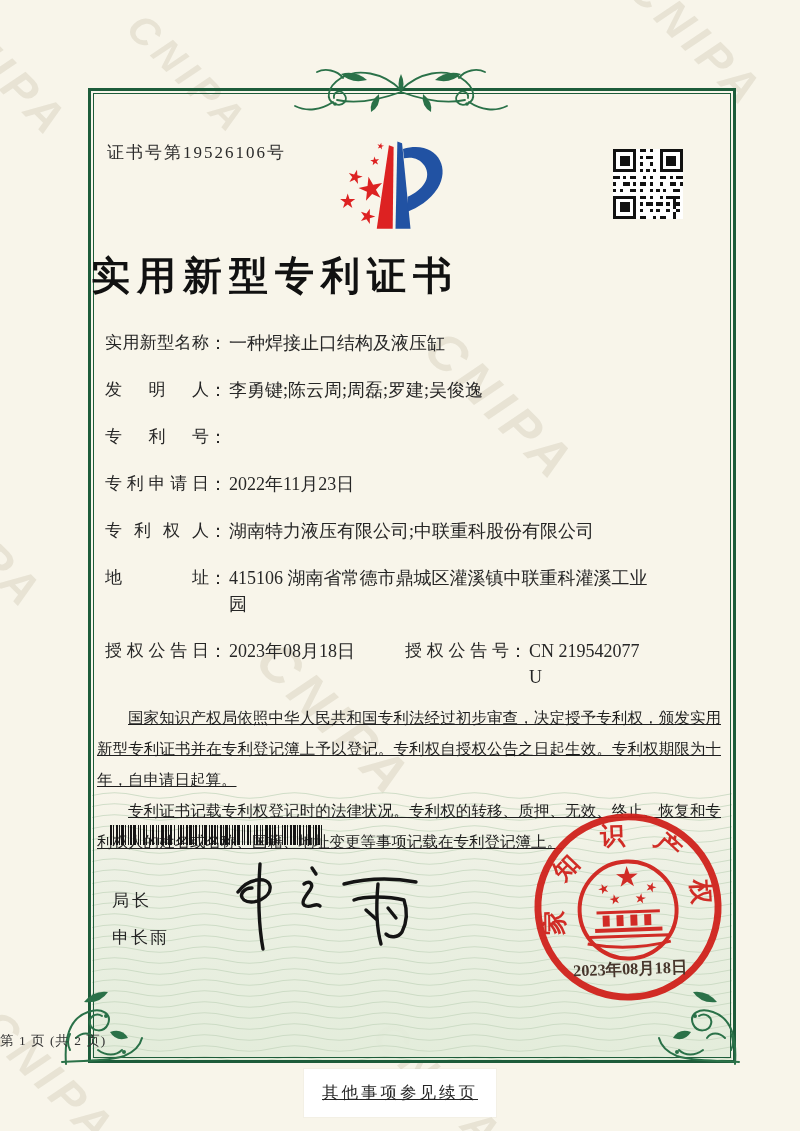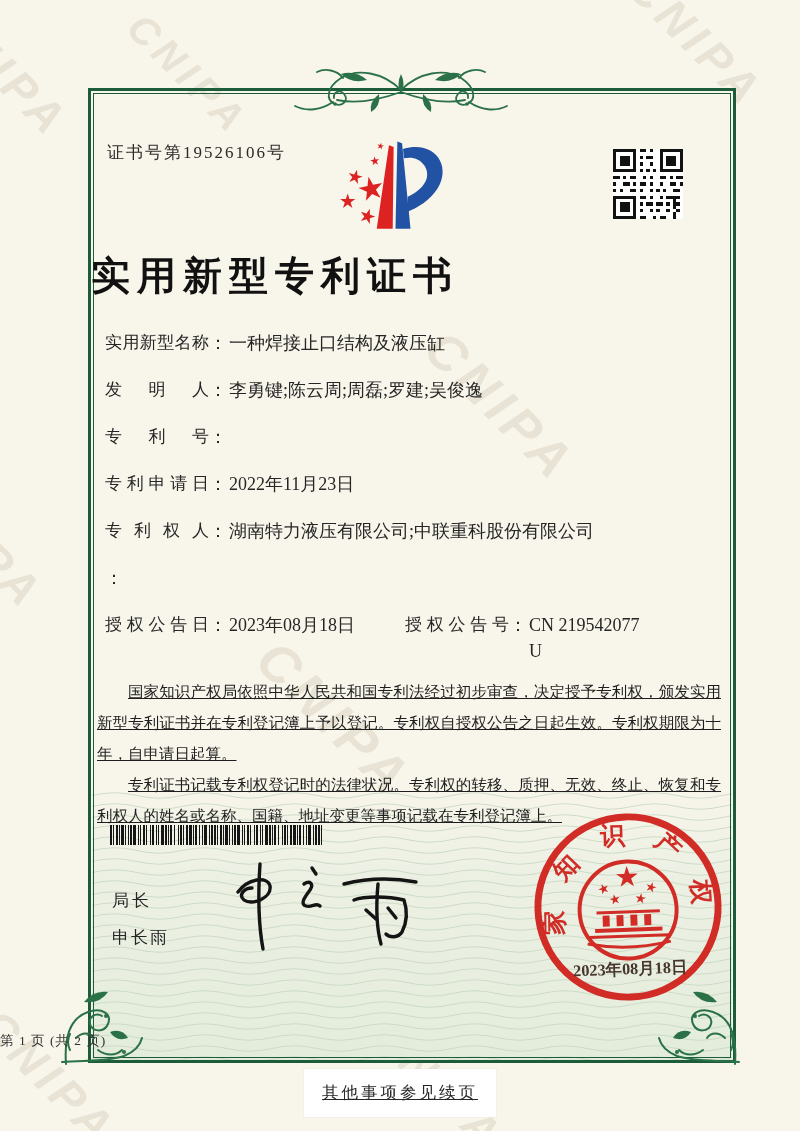--- a/index.html
+++ b/index.html
@@ -203,21 +203,23 @@
       <span class="flabel">专利申请日</span>
         <span class="fcolon">：</span>
         <span class="fvalue">2022年11月23日</span>
     </div>
     <div class="frow">
       <span class="flabel">专利权人</span>
         <span class="fcolon">：</span>
         <span class="fvalue">湖南特力液压有限公司;中联重科股份有限公司</span>
     </div>
     <div class="frow">
-        <span class="fcolon">：</span>
+      <span class="flabel">地址</span>
+        <span class="fcolon">：</span>
+        <span class="fvalue">415106 湖南省常德市鼎城区灌溪镇中联重科灌溪工业园</span>
     </div>
     <div class="frow">
       <span class="g1">
         <span class="flabel">授权公告日</span>
           <span class="fcolon">：</span>
           <span>2023年08月18日</span>
       </span>
       <span class="g2">
         <span class="flabel">授权公告号</span>
           <span class="fcolon">：</span>

